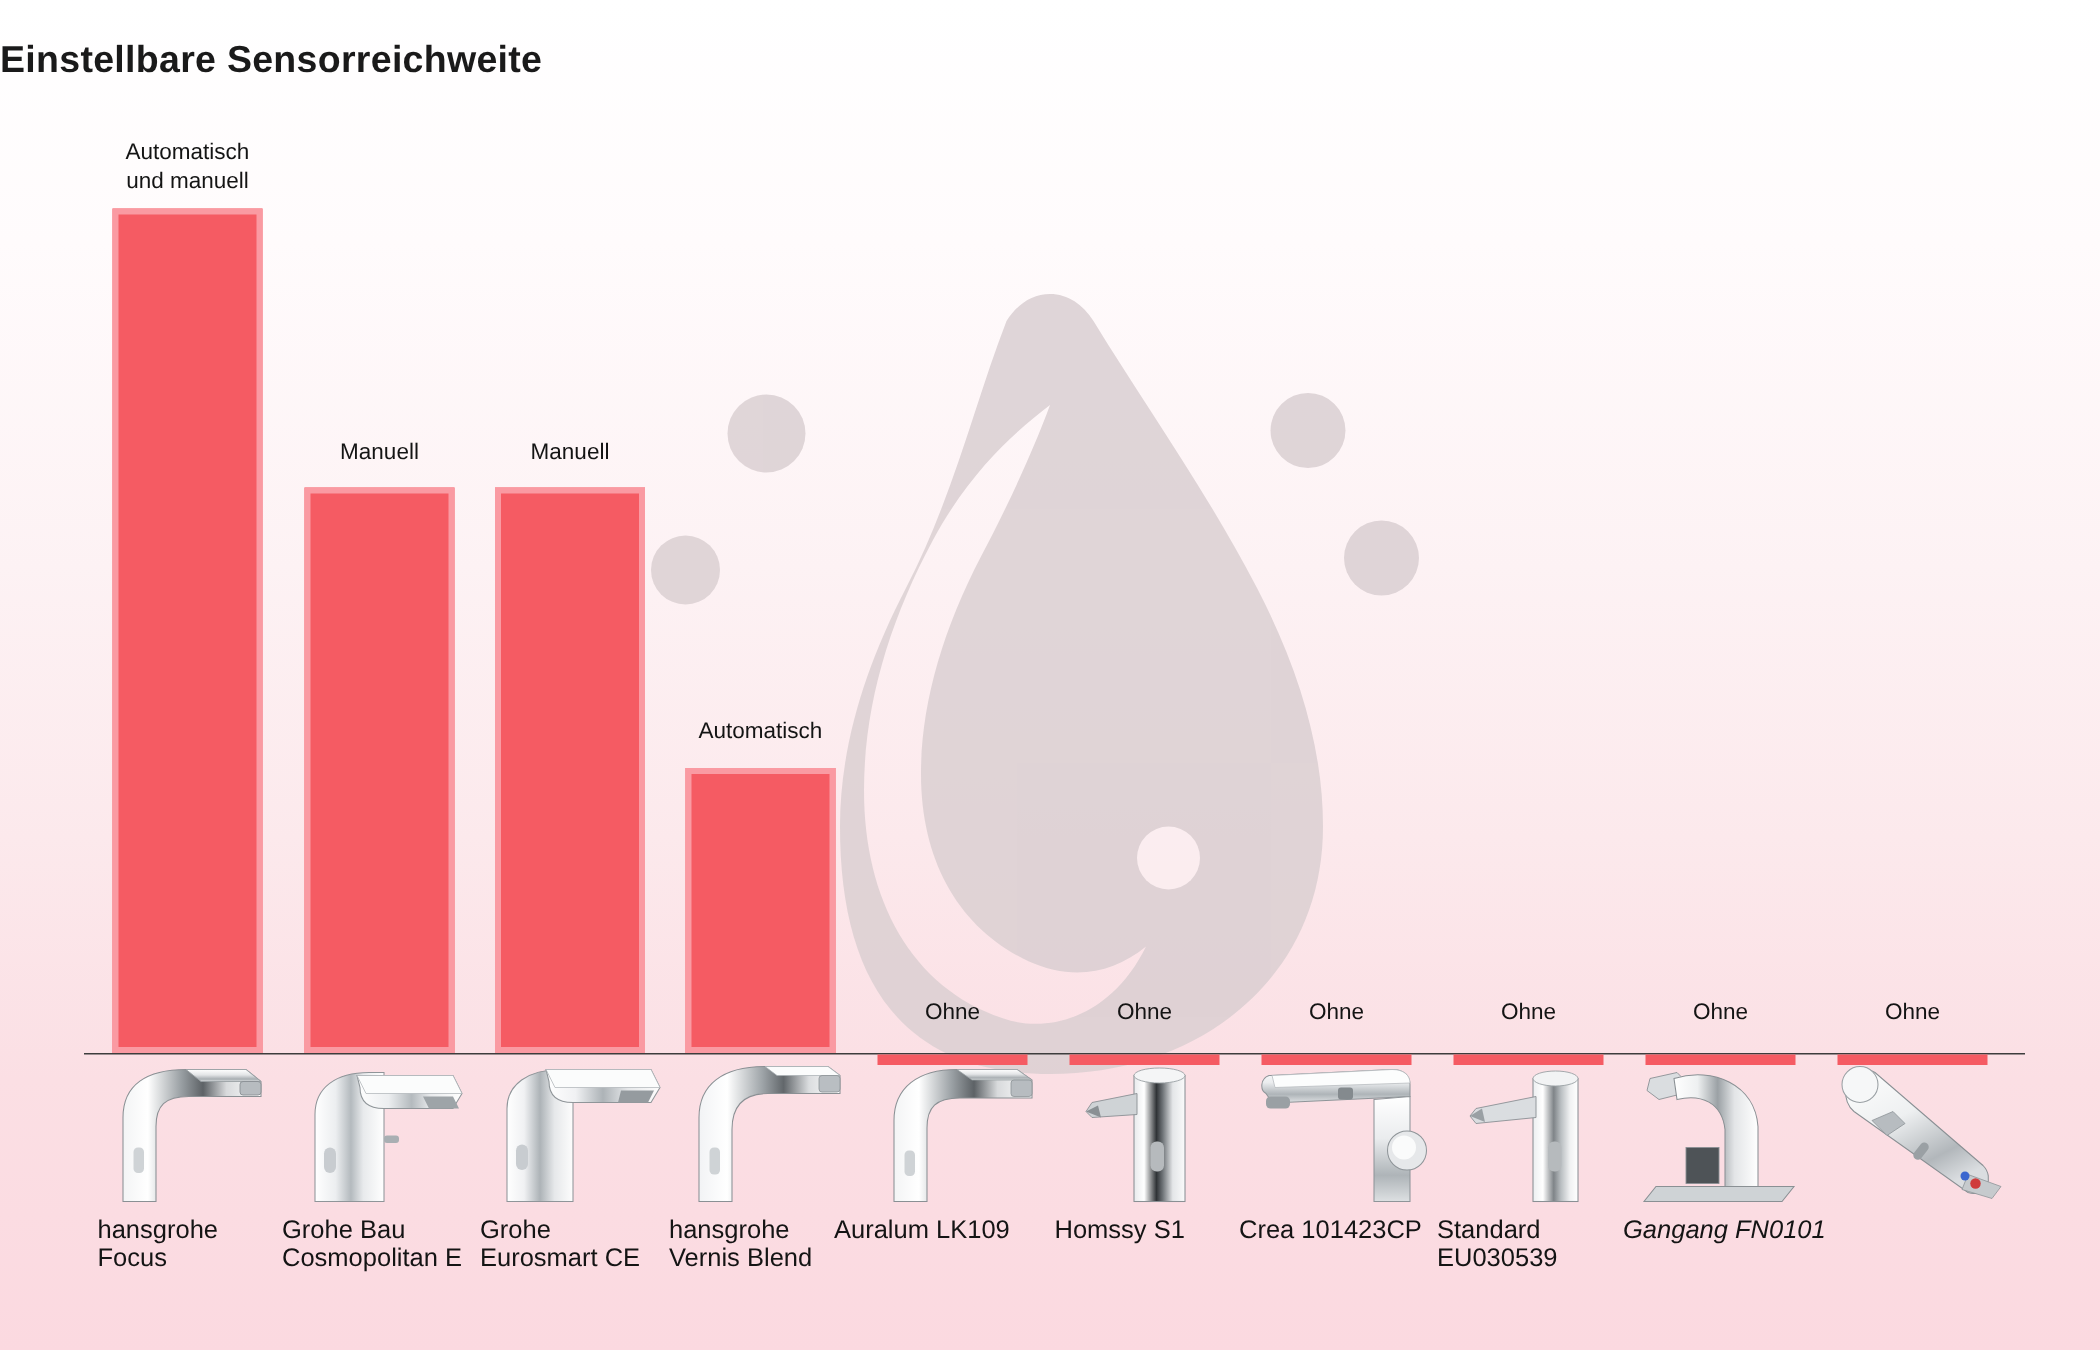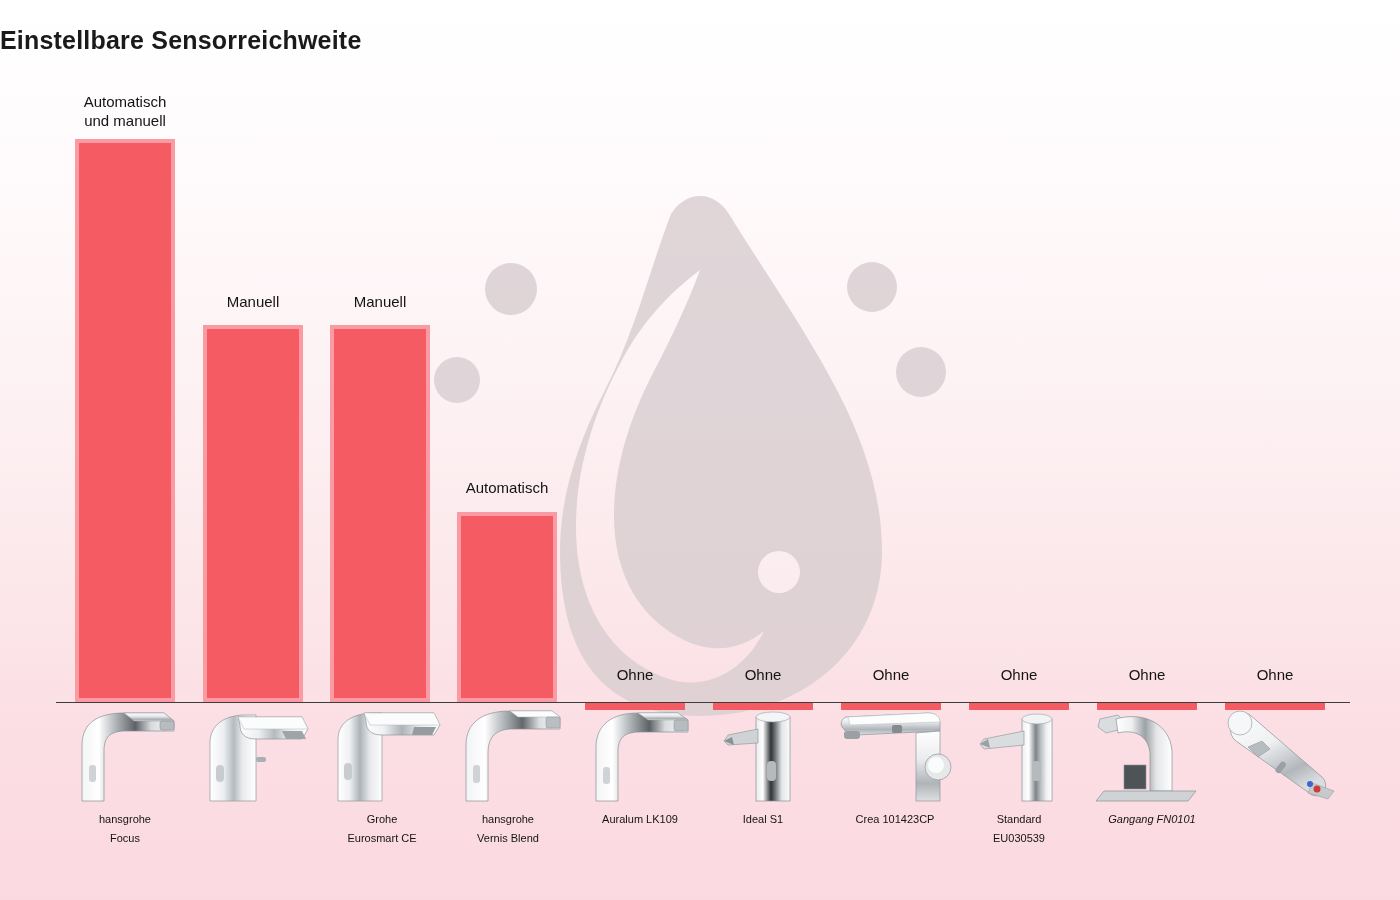--- a/index.html
+++ b/index.html
@@ -43,22 +43,22 @@
   }
   .bar-value-label{
     position:absolute;
     text-align:center;
     font-size:15px;color:#141414;
     line-height:19px;
     white-space:pre-line;
   }
   .cat-label{
     position:absolute;
-    text-align:center;
-    font-size:11px;color:#141414;
+    text-align:left;
+    font-size:17px;color:#141414;
     line-height:19px;
     white-space:pre-line;
   }
   
   .thumb{position:absolute;}
 </style>
 </head>
 <body>
 
 <div id="stage">
@@ -299,24 +299,26 @@
     <ellipse cx="22" cy="18" rx="12" ry="12" fill="#f6f7f8" stroke="#9aa0a4" stroke-width="0.7"></ellipse>
     <path d="M30 42 L44 36 L52 44 L40 52 Z" fill="#b7bcc0" stroke="#8a9094" stroke-width="0.5"></path>
     <rect x="60" y="56" width="6" height="13" rx="3" fill="#9aa0a4" transform="rotate(38 63 62)"></rect>
     <path d="M94 78 L116 86 L110 94 L90 88 Z" fill="#c6cacd" stroke="#8a9094" stroke-width="0.5"></path>
     <circle cx="99" cy="84" r="3.5" fill="#cf3b3b"></circle>
     <circle cx="92" cy="79" r="3" fill="#3b66cf"></circle>
   </svg>
 
   <div class="cat-label" style="left:65px;top:810px;width:120px;">hansgrohe
 Focus</div>
+  <div class="cat-label" style="left:188px;top:810px;width:140px;">Grohe Bau
+Cosmopolitan E</div>
   <div class="cat-label" style="left:320px;top:810px;width:124px;">Grohe
 Eurosmart CE</div>
   <div class="cat-label" style="left:446px;top:810px;width:124px;">hansgrohe
 Vernis Blend</div>
-  <div class="cat-label" style="left:570px;top:810px;width:140px;">Auralum LK109</div>
-  <div class="cat-label" style="left:703px;top:810px;width:120px;">Ideal S1</div>
+  <div class="cat-label" style="left:556px;top:810px;width:140px;">Auralum LK109</div>
+  <div class="cat-label" style="left:703px;top:810px;width:120px;">Homssy S1</div>
   <div class="cat-label" style="left:826px;top:810px;width:138px;">Crea 101423CP</div>
   <div class="cat-label" style="left:958px;top:810px;width:122px;">Standard
 EU030539</div>
   <div class="cat-label" style="left:1082px;top:810px;width:140px;font-style:italic;">Gangang FN0101</div>
 
 </div>
 
 </body></html>

